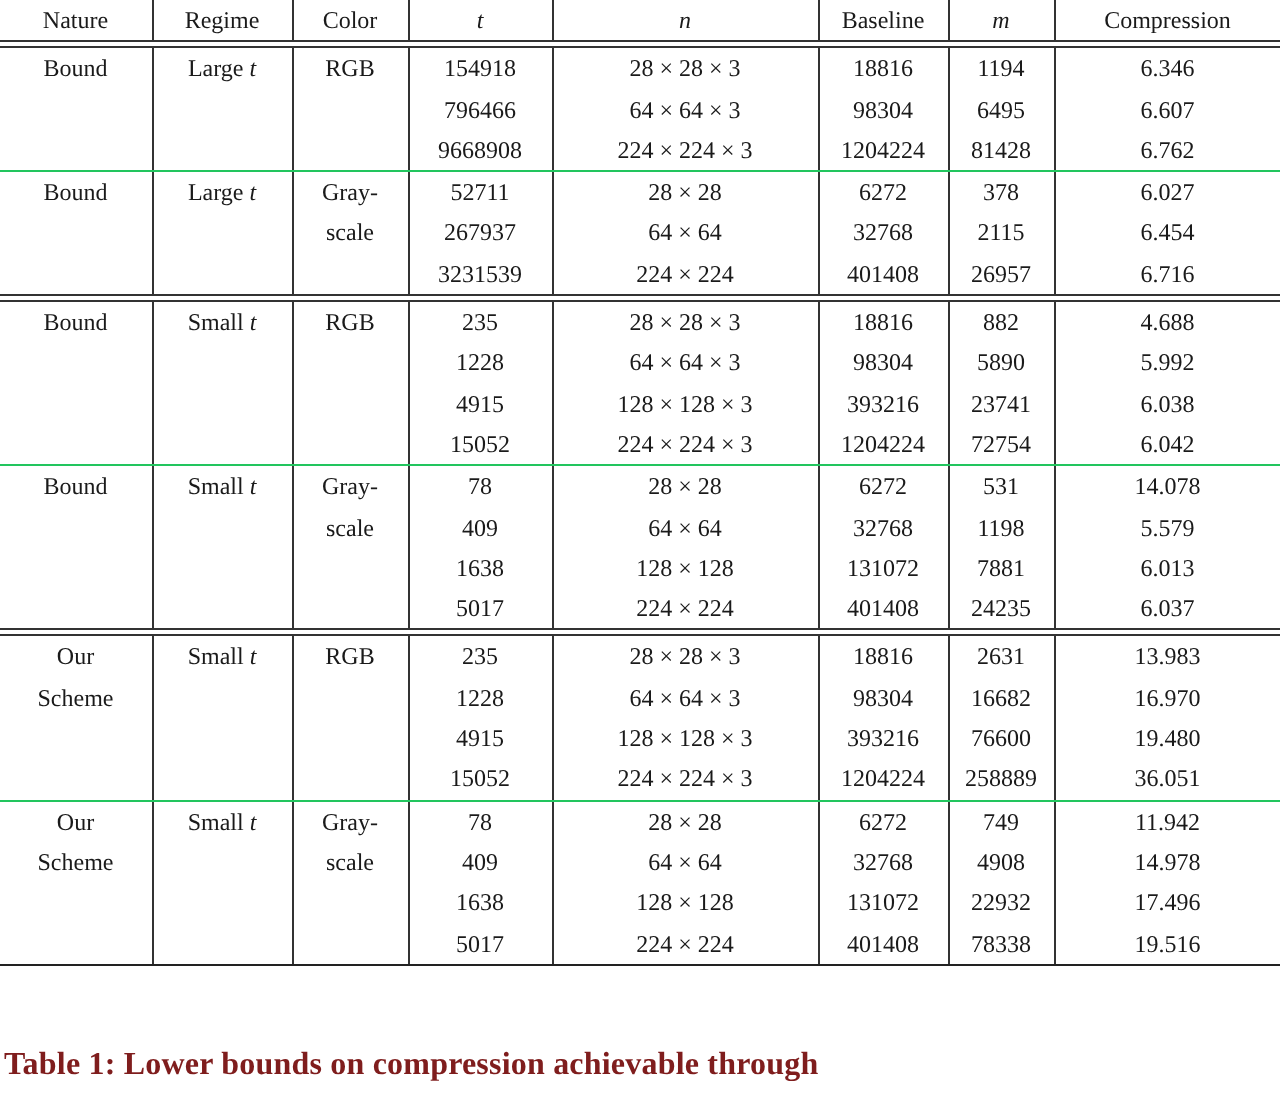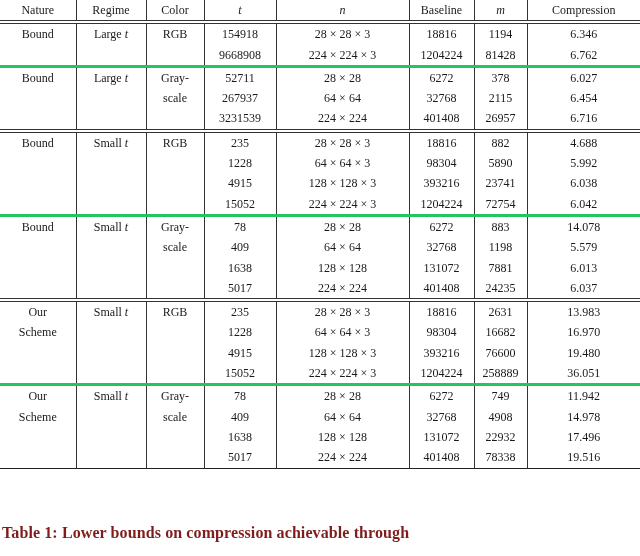--- a/index.html
+++ b/index.html
@@ -20,21 +20,21 @@
     height: 20.3px;
     line-height: 20.3px;
     text-align: center;
     font-weight: normal;
     white-space: nowrap;
     vertical-align: top;
   }
   .bl { border-left: 1px solid #333; }
   th.hdr { height: 21px; line-height: 21px; border-bottom: 4px double #333; }
   th.hdr.sym { font-style: italic; }
-  tr.grp-end td { border-bottom: 3px solid #22c55e; }
+  tr.grp-end td { border-bottom: 1px solid #22c55e; }
   tr.grp-end-double td { border-bottom: 4px double #333; }
   tr.last td { border-bottom: 1.5px solid #222; }
   .it { font-style: italic; }
   .caption {
     position: absolute; left: 2px; top: 524px;
     font-family: "Liberation Serif", "DejaVu Serif", serif;
     font-weight: bold;
     font-size: 16px;
     letter-spacing: 0.1px;
     white-space: nowrap;
@@ -71,20 +71,30 @@
       <tr>
         <td>Bound</td>
         <td class="bl"><span>Large </span><span class="it">t</span></td>
         <td class="bl">RGB</td>
         <td class="bl">154918</td>
         <td class="bl">28 × 28 × 3</td>
         <td class="bl">18816</td>
         <td class="bl">1194</td>
         <td class="bl">6.346</td>
       </tr>
+      <tr>
+        <td></td>
+        <td class="bl"></td>
+        <td class="bl"></td>
+        <td class="bl">796466</td>
+        <td class="bl">64 × 64 × 3</td>
+        <td class="bl">98304</td>
+        <td class="bl">6495</td>
+        <td class="bl">6.607</td>
+      </tr>
       <tr class="grp-end">
         <td></td>
         <td class="bl"></td>
         <td class="bl"></td>
         <td class="bl">9668908</td>
         <td class="bl">224 × 224 × 3</td>
         <td class="bl">1204224</td>
         <td class="bl">81428</td>
         <td class="bl">6.762</td>
       </tr>
@@ -158,21 +168,21 @@
         <td class="bl">72754</td>
         <td class="bl">6.042</td>
       </tr>
       <tr>
         <td>Bound</td>
         <td class="bl"><span>Small </span><span class="it">t</span></td>
         <td class="bl">Gray-</td>
         <td class="bl">78</td>
         <td class="bl">28 × 28</td>
         <td class="bl">6272</td>
-        <td class="bl">883</td>
+        <td class="bl">531</td>
         <td class="bl">14.078</td>
       </tr>
       <tr>
         <td></td>
         <td class="bl"></td>
         <td class="bl">scale</td>
         <td class="bl">409</td>
         <td class="bl">64 × 64</td>
         <td class="bl">32768</td>
         <td class="bl">1198</td>

